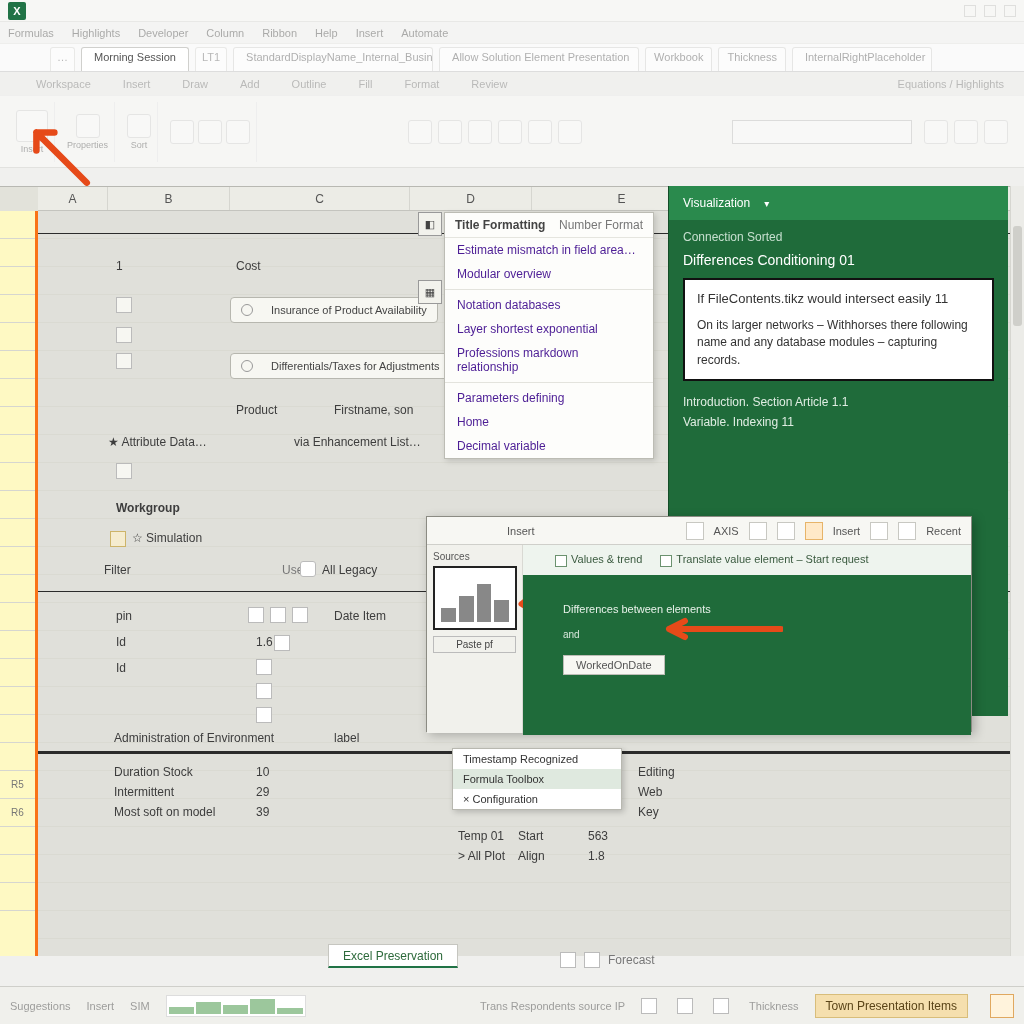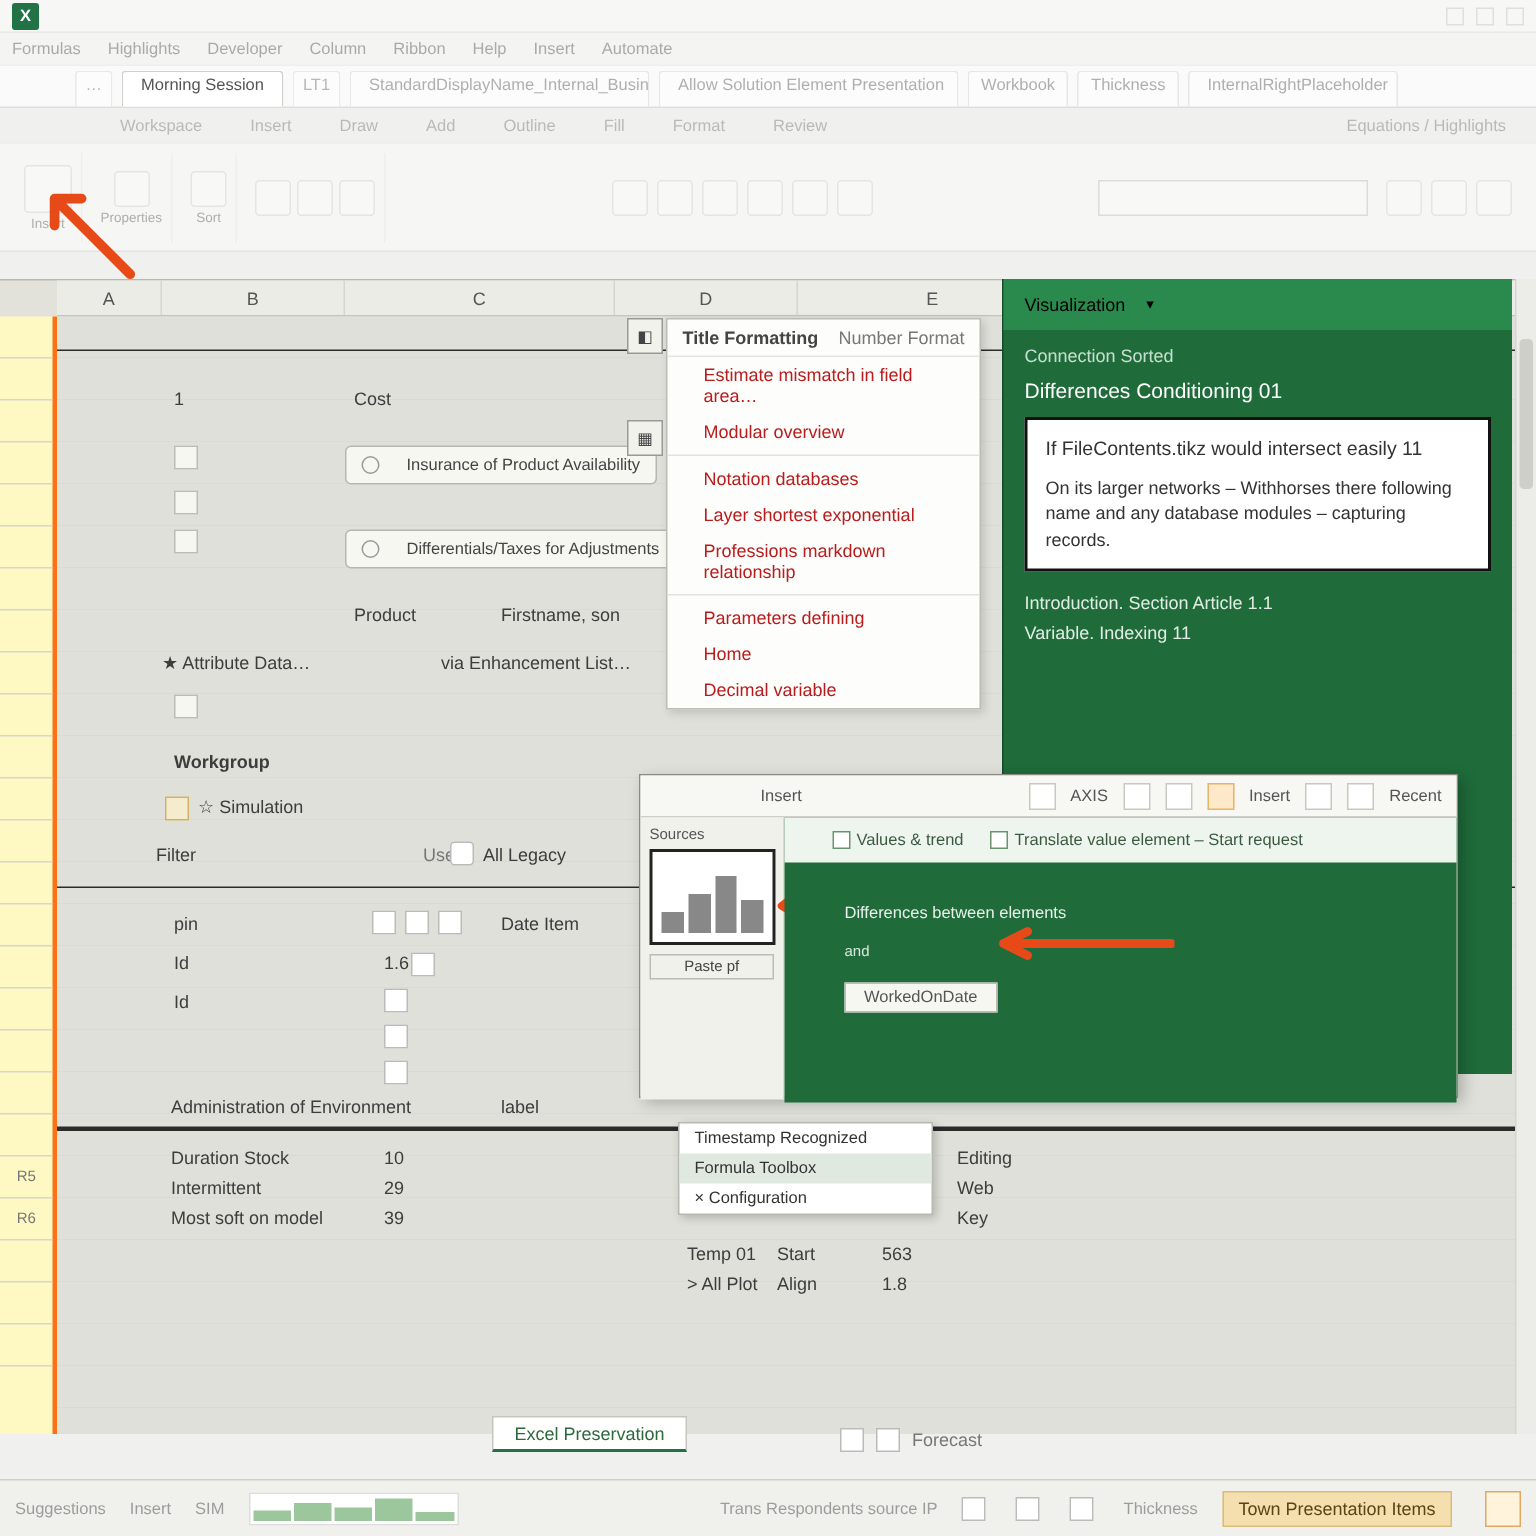--- a/index.html
+++ b/index.html
@@ -14,21 +14,21 @@
 
   .window-controls { margin-left:auto; display:flex; gap:8px; opacity:.25;}
   .window-controls div { width:12px; height:12px; border:1px solid #999; }
 
   .doc-tabs { height:28px; background:#fafafa; display:flex; align-items:flex-end; padding-left:50px; gap:6px; border-bottom:1px solid #ddd;}
   .doc-tab { height:24px; padding:3px 12px 0; border:1px solid #d0d0cd; border-bottom:none; background:#fff; font-size:11px; color:#555; border-radius:3px 3px 0 0; max-width:200px; overflow:hidden; white-space:nowrap;}
   .doc-tab.active { background:#ffffff; }
   .doc-tab.inactive { opacity:.45; }
   .doc-tab.small { padding:3px 6px 0; opacity:.4;}
 
-  .ribbon-labels { height:24px; display:flex; align-items:center; gap:32px; padding-left:80px; font-size:11px; color:#777; opacity:.45; border-bottom:1px solid #eee;}
+  .ribbon-labels { height:24px; display:flex; align-items:center; gap:32px; padding-left:36px; font-size:11px; color:#777; opacity:.45; border-bottom:1px solid #eee;}
   .ribbon-labels .right { margin-left:auto; padding-right:20px; }
 
   .ribbon { height:72px; background:#fcfcfa; border-bottom:1px solid #d7d7d4; display:flex; align-items:center; padding:6px 10px; gap:6px; opacity:.55;}
   .ribbon-group { display:flex; flex-direction:column; align-items:center; gap:2px; border-right:1px solid #eee; padding:0 6px; height:60px; justify-content:center;}
   .rb-ico { width:24px; height:24px; background:#fff; border:1px solid #ddd; border-radius:3px;}
   .rb-ico.big { width:32px;height:32px;}
   .rb-txt { font-size:9px; color:#777; }
   .ribbon .search { margin-left:auto; width:180px; height:24px; background:#fff; border:1px solid #ccc;}
   .arrow-callout { position:absolute; left:22px; top:118px; width:72px; height:72px; pointer-events:none; }
   .arrow-callout svg { width:100%; height:100%; }
@@ -48,33 +48,33 @@
   .outline-btn { display:inline-flex; align-items:center; gap:18px; height:26px; padding:0 10px; background:#f7f7f2; border:1px solid #b7b7af; border-radius:4px; font-size:11px; color:#444;}
   .outline-btn .dot { width:12px;height:12px;border:1px solid #999;border-radius:50%;}
   .mini-ico { display:inline-block; width:16px;height:16px; border:1px solid #bbb; background:#fff; margin-right:4px; vertical-align:middle;}
   .mini-ico.shape { border-radius:3px; }
 
   
   .square-btn { position:absolute; width:24px; height:24px; background:#f2f2ec; border:1px solid #999; display:flex;align-items:center;justify-content:center; font-size:11px; color:#444;}
 
   
   .pane { position:absolute; top:0; height:100%; background:#1f6b3a; color:#eaf4ec; border-left:1px solid #144d28;}
-  .pane-tab { height:34px; background:#2a8a4d; display:flex; align-items:center; gap:8px; padding:0 14px; font-size:12px; color:#000000;}
+  .pane-tab { height:34px; background:#2a8a4d; display:flex; align-items:center; gap:8px; padding:0 14px; font-size:12px; color:#ffffff;}
   .pane-tab .chev { margin-left:6px; font-size:10px;}
   .pane-body { padding:10px 14px; font-size:12px; }
   .pane-h1 { font-size:12px; color:#d8ecdf; margin-bottom:8px; opacity:.9;}
   .pane-h2 { font-size:14px; color:#fff; margin:6px 0 10px; }
   .pane-card { background:#fff; color:#333; border:2px solid #111; padding:10px 12px; font-size:12px; line-height:1.45; margin-bottom:14px;}
   .pane-card .lead { font-size:13px; margin-bottom:8px; }
   .pane-sub { font-size:12px; color:#eaf4ec; margin:6px 0; opacity:.95;}
 
   
   .ctx-menu { position:absolute; background:#fdfdfb; border:1px solid #bcbcb4; box-shadow:2px 2px 6px rgba(0,0,0,.15); width:210px; }
   .ctx-menu .hdr { padding:5px 10px; font-weight:600; color:#444; border-bottom:1px solid #e5e5df;}
-  .ctx-menu .item { padding:5px 12px; font-size:12px; color:#b91c1c;margin-left:12px; }
+  .ctx-menu .item { padding:5px 12px; font-size:12px; color:#4c1d95; }
   .ctx-menu .sep { height:1px; background:#e3e3dd; margin:3px 0;}
 
   
   .dlg { position:absolute; background:#f3f3ee; border:1px solid #8b8b83; box-shadow:3px 3px 10px rgba(0,0,0,.25);}
   .dlg-toolbar { height:28px; background:#f7f7f3; border-bottom:1px solid #cfcfca; display:flex; align-items:center; gap:10px; padding:0 10px; font-size:11px; color:#555;}
   .dlg-toolbar .tb-ico { width:18px;height:18px; border:1px solid #c8c8c2; background:#fff; }
   .dlg-body { display:flex; }
   .dlg-left { width:96px; background:#f1f1ec; border-right:1px solid #d9d9d3; padding:6px;}
   .dlg-left .thumb { width:84px; height:64px; background:#fff; border:2px solid #222; margin-bottom:6px; position:relative;}
   .dlg-left .thumb .bars { position:absolute; inset:6px; display:flex; align-items:flex-end; gap:3px;}

